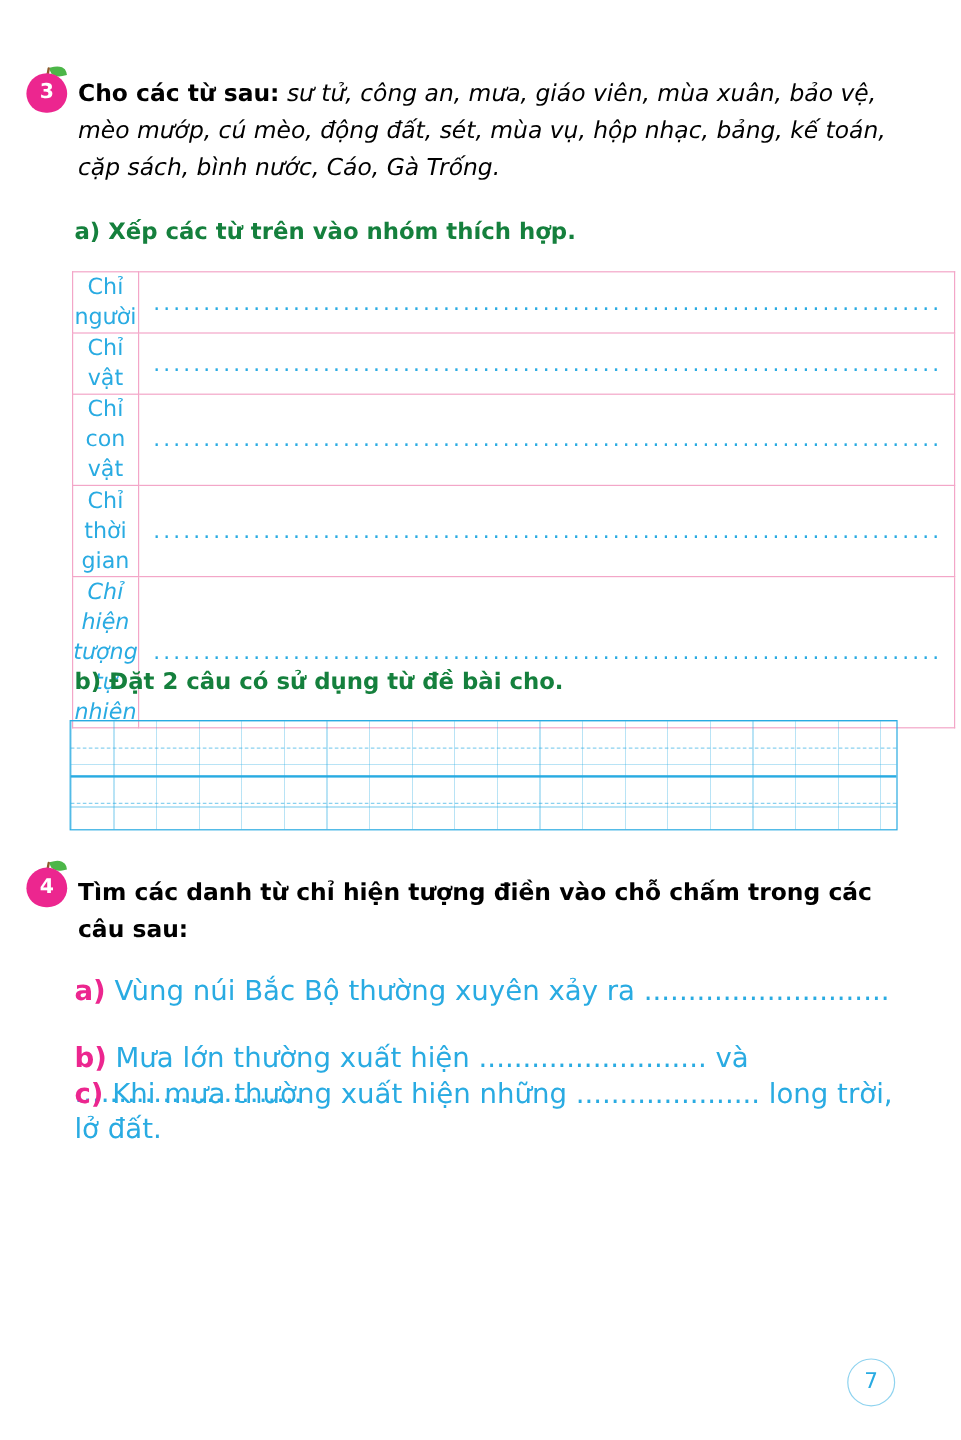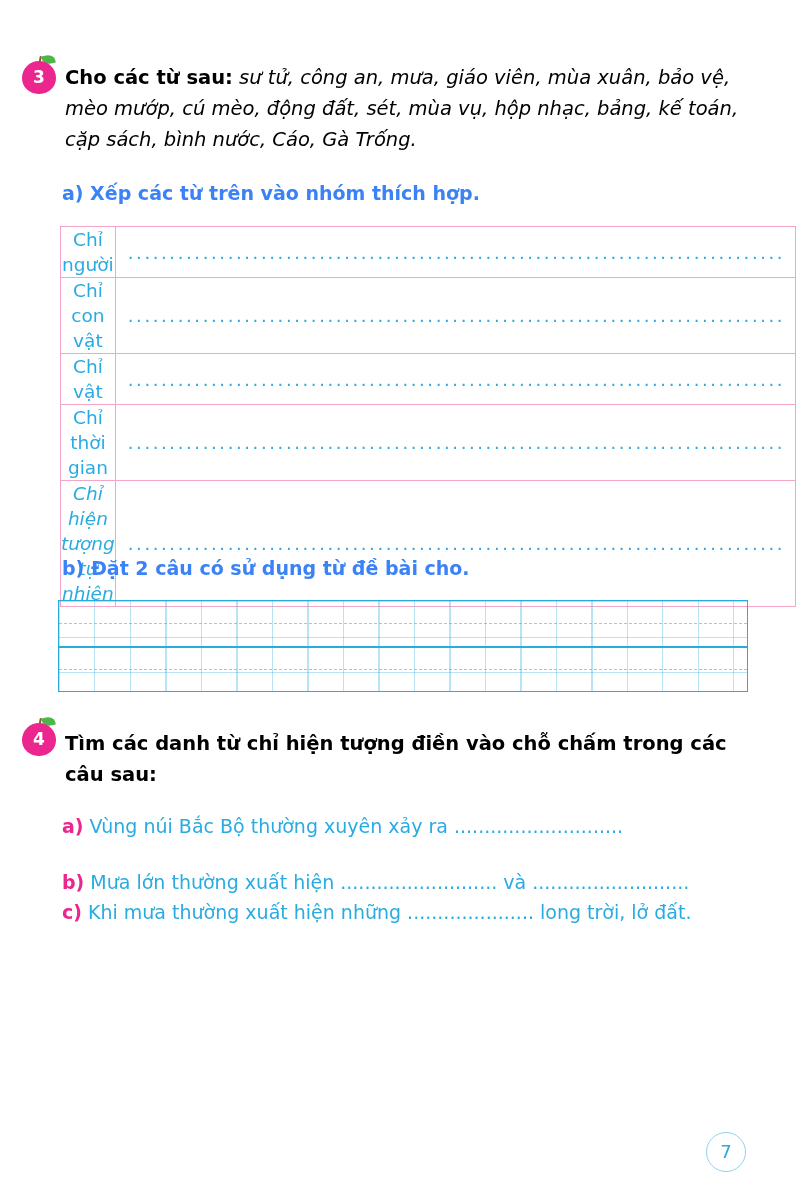--- a/index.html
+++ b/index.html
@@ -68,21 +68,21 @@
     font-weight: bold;
   }
   .q-head .words {
     font-weight: normal;
     font-style: italic;
   }
   .sub-q {
     position: absolute;
     font-size: 19px;
     font-weight: bold;
-    color: #3b82f6;
+    color: #15803d;
   }
 
   
   .cat-table {
     position: absolute;
     border-collapse: collapse;
     width: 690px;
   }
   .cat-table td {
     border: 1px solid #f3a6c8;
@@ -130,21 +130,21 @@
   .grid-box .dashrow {
     position: absolute;
     left: 0; right: 0;
     height: 0;
     border-top: 1px dashed rgba(41,171,226,.55);
   }
 
   
   .item {
     position: absolute;
-    font-size: 19px;
+    font-size: 23px;
     line-height: 29px;
     color: #29abe2;
     width: 690px;
   }
   .item .mark {
     color: #ec268f;
     font-weight: bold;
   }
 
   
@@ -181,27 +181,27 @@
 
   <table class="cat-table" style="left:60px; top:226px;">
     <tbody>
         <tr>
       <td class="label">Chỉ người</td>
       <td class="answer">
         <span class="dots-line">...............................................................................</span>
       </td>
     </tr>
     <tr>
+      <td class="label">Chỉ vật</td>
+      <td class="answer">
+        <span class="dots-line">...............................................................................</span>
+      </td>
+    </tr>
+    <tr>
       <td class="label">Chỉ con vật</td>
-      <td class="answer">
-        <span class="dots-line">...............................................................................</span>
-      </td>
-    </tr>
-    <tr>
-      <td class="label">Chỉ vật</td>
       <td class="answer">
         <span class="dots-line">...............................................................................</span>
       </td>
     </tr>
     <tr>
       <td class="label">Chỉ thời gian</td>
       <td class="answer">
         <span class="dots-line">...............................................................................</span>
       </td>
     </tr>

